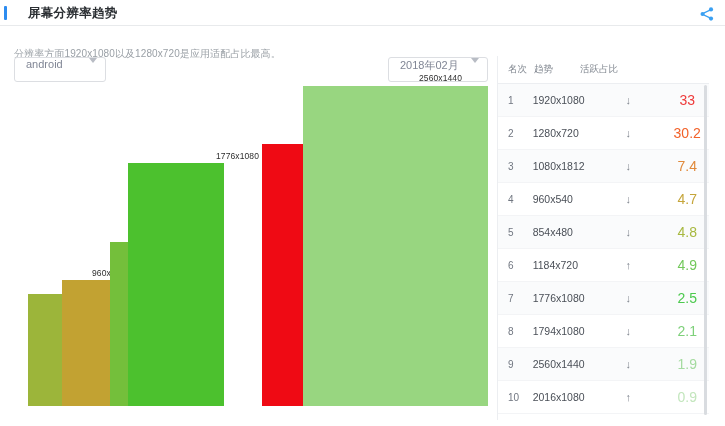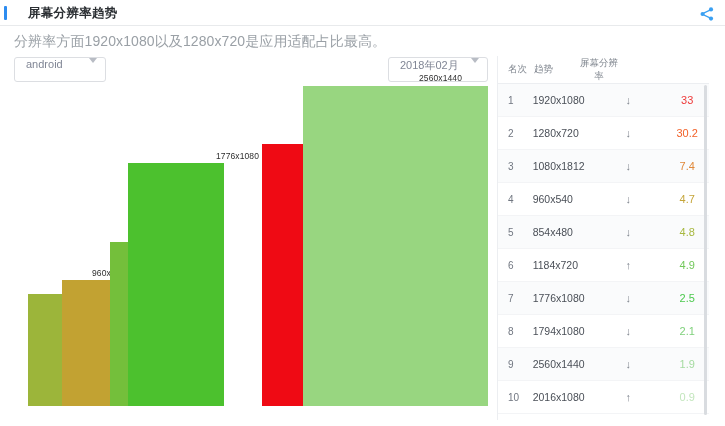--- a/index.html
+++ b/index.html
@@ -23,22 +23,22 @@
   .page-title {
     position: absolute; left: 16px; top: 5px;
     font-size: 12.5px; font-weight: bold; color: #2b2f33; letter-spacing: .3px; margin-left: 12px;
   }
   .share-icon {
     position: absolute; right: 10px; top: 6px; width: 16px; height: 16px;
   }
 
   
   .subtitle {
-    position: absolute; left: 14px; top: 33px;
-    font-size: 14px; color: #9aa0a6; letter-spacing: .1px;
+    position: absolute; left: 14px; top: 47px;
+    font-size: 10px; color: #9aa0a6; letter-spacing: .1px;
   }
 
   
   .select-box {
     position: absolute; height: 25px;
     border: 1px solid #dcdee2; border-radius: 3px; background: #fff;
     display: flex; align-items: flex-start; justify-content: space-between;
     padding: 0 8px 0 11px;
     font-size: 11px; color: #808695;
   }
@@ -81,21 +81,21 @@
   .c-pct   { width: 46px; text-align: center; }
 
   .trow {
     height: 33px; display: flex; align-items: center;
     border-bottom: 1px solid #f3f4f6;
   }
   .trow.odd { background: #fafbfc; }
   .trow .c-rank { color: #707680; font-size: 10px; }
   .trow .c-res  { color: #4a4f57; font-size: 10.5px; }
   .trow .c-trend { font-size: 11px; font-weight: bold; }
-  .trow .c-pct   { font-size: 11px; }
+  .trow .c-pct   { font-size: 14px; }
   .trend-down { color: #5fcc6a; }
   .trend-up   { color: #ec4a52; }
 
   .scrollbar {
     position: absolute; right: 2px; top: 29px; width: 3px; height: 330px;
     background: #d9dce0; border-radius: 2px;
   }
 </style>
 </head>
 <body>
@@ -158,21 +158,21 @@
       </div>
       <div class="bar" style="left: 303px; width: 185px; height: 320px; background: rgb(152, 214, 128);">
         <span class="bar-label" style="left: 116px; top: -13px;">2560x1440</span>
       </div>
     </div>
 
   <div class="table-panel">
     <div class="thead">
       <div class="c-rank">名次</div>
       <div class="c-trend">趋势</div>
-      <div class="c-pct">屏幕分辨率</div>
+      <div class="c-pct">活跃占比</div>
     </div>
     <div id="table-body">
         <div class="trow odd">
           <div class="c-rank">1</div>
           <div class="c-res">1920x1080</div>
           <div class="c-trend trend-down">↓</div>
           <div class="c-pct" style="color: rgb(238, 59, 59);">33</div>
         </div>
         <div class="trow">
           <div class="c-rank">2</div>

